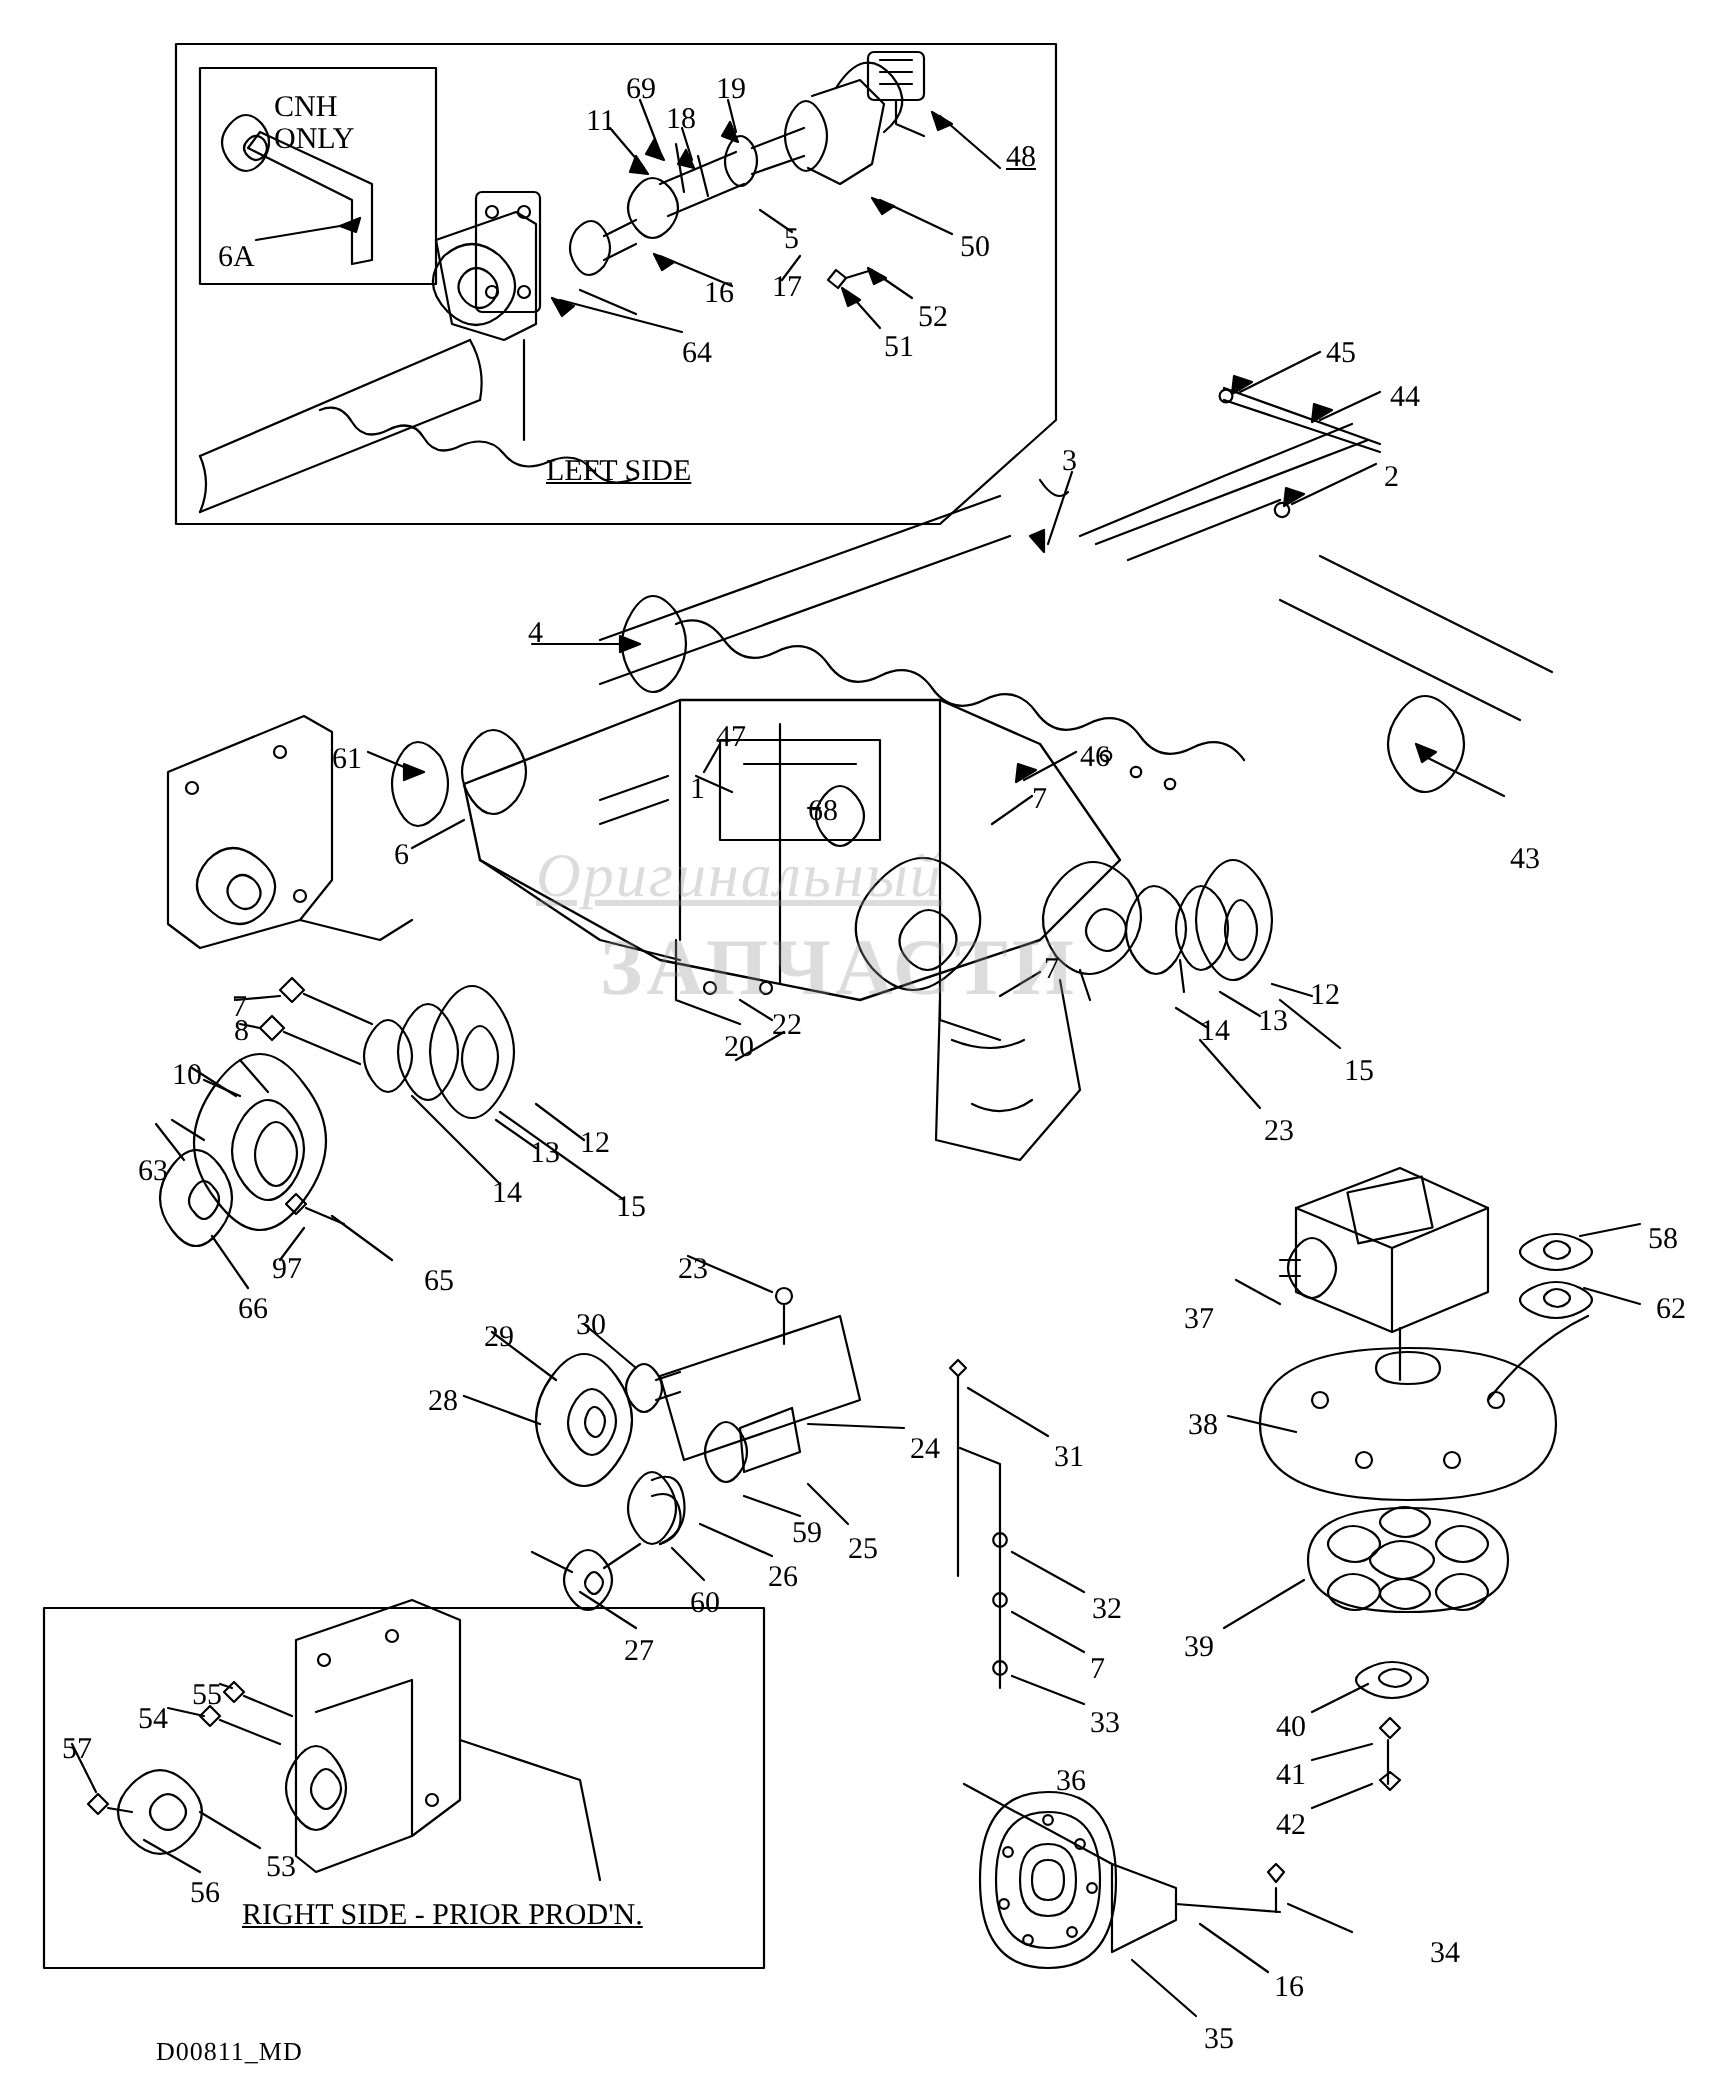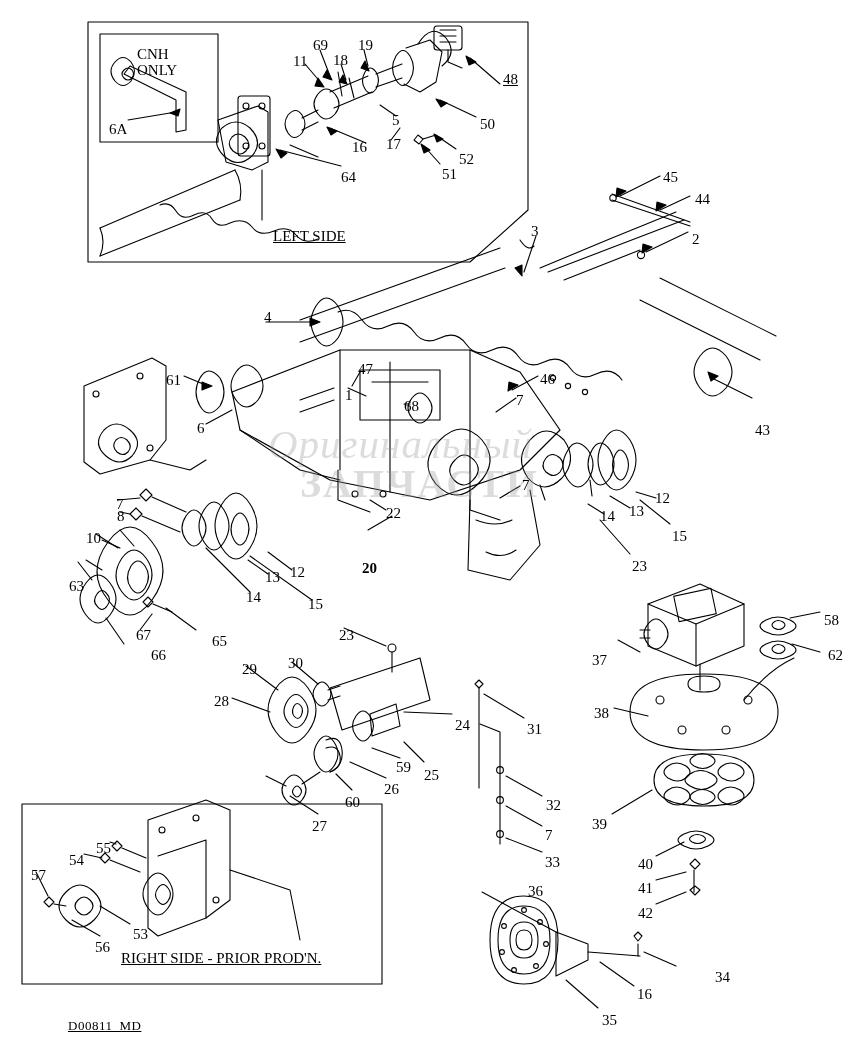--- a/index.html
+++ b/index.html
@@ -2,23 +2,23 @@
 <html><head>
 <meta charset="utf-8">
 <style>
   html,body{margin:0;padding:0;background:#ffffff;}
   body{width:861px;height:1044px;position:relative;font-family:"Liberation Serif",serif;color:#000;}
   #sheet{position:absolute;left:0;top:0;width:861px;height:1044px;overflow:hidden;}
   svg{position:absolute;left:0;top:0;}
   .callout{position:absolute;font-family:"Liberation Serif",serif;font-size:15px;line-height:15px;color:#000;white-space:nowrap;}
   .boxlabel{position:absolute;font-family:"Liberation Serif",serif;font-size:15px;text-decoration:underline;white-space:nowrap;}
   .cnh{position:absolute;font-family:"Liberation Serif",serif;font-size:15px;text-align:left;line-height:16px;white-space:nowrap;}
-  .fignum{position:absolute;font-family:"Liberation Serif",serif;font-size:13px;left:68px;top:1018px;letter-spacing:0.5px;text-decoration:underline;}
+  .fignum{position:absolute;font-family:"Liberation Serif",serif;font-size:13px;left:78px;top:1018px;letter-spacing:0.5px;}
   .wm{position:absolute;color:rgba(150,150,150,0.33);font-family:"Liberation Serif",serif;font-style:italic;white-space:nowrap;pointer-events:none;}
-  .wm1{left:268px;top:420px;font-size:41px;letter-spacing:1px;}
+  .wm1{left:268px;top:420px;font-size:31px;letter-spacing:1px;text-decoration:underline;}
   .wm2{left:300px;top:460px;font-size:40px;font-weight:bold;font-style:normal;letter-spacing:2px;}
   .wm3{left:345px;top:508px;font-size:23px;font-weight:bold;font-style:normal;letter-spacing:2px;}
 </style>
 </head>
 <body>
 
 <div id="sheet">
 
   <svg width="861" height="1044" viewBox="0 0 861 1044">
     <g fill="none" stroke="#000" stroke-width="1.1" stroke-linejoin="round" stroke-linecap="round">
@@ -375,30 +375,30 @@
       <div class="callout" style="left: 197px; top: 421px;">6</div>
       <div class="callout" style="left: 522px; top: 478px;">7</div>
       <div class="callout" style="left: 629px; top: 504px;">13</div>
       <div class="callout" style="left: 655px; top: 491px;">12</div>
       <div class="callout" style="left: 600px; top: 509px;">14</div>
       <div class="callout" style="left: 672px; top: 529px;">15</div>
       <div class="callout" style="left: 632px; top: 559px;">23</div>
       <div class="callout" style="left: 116px; top: 497px;">7</div>
       <div class="callout" style="left: 117px; top: 509px;">8</div>
       <div class="callout" style="left: 386px; top: 506px;">22</div>
-      <div class="callout" style="left: 362px; top: 561px; font-weight: bold;">20</div>
+      <div class="callout" style="left: 362px; top: 517px;">20</div>
       <div class="callout" style="left: 86px; top: 531px;">10</div>
       <div class="callout" style="left: 69px; top: 579px;">63</div>
       <div class="callout" style="left: 265px; top: 570px;">13</div>
       <div class="callout" style="left: 290px; top: 565px;">12</div>
       <div class="callout" style="left: 246px; top: 590px;">14</div>
       <div class="callout" style="left: 308px; top: 597px;">15</div>
-      <div class="callout" style="left: 136px; top: 628px;">67</div>
+      <div class="callout" style="left: 136px; top: 628px;">97</div>
       <div class="callout" style="left: 199px; top: 634px; margin-left: 13px;">65</div>
-      <div class="callout" style="left: 119px; top: 648px; margin-left: 32px;">66</div>
+      <div class="callout" style="left: 119px; top: 648px;">66</div>
       <div class="callout" style="left: 339px; top: 628px;">23</div>
       <div class="callout" style="left: 242px; top: 662px;">29</div>
       <div class="callout" style="left: 288px; top: 656px;">30</div>
       <div class="callout" style="left: 214px; top: 694px;">28</div>
       <div class="callout" style="left: 455px; top: 718px;">24</div>
       <div class="callout" style="left: 527px; top: 722px;">31</div>
       <div class="callout" style="left: 396px; top: 760px;">59</div>
       <div class="callout" style="left: 424px; top: 768px;">25</div>
       <div class="callout" style="left: 384px; top: 782px;">26</div>
       <div class="callout" style="left: 345px; top: 795px;">60</div>

